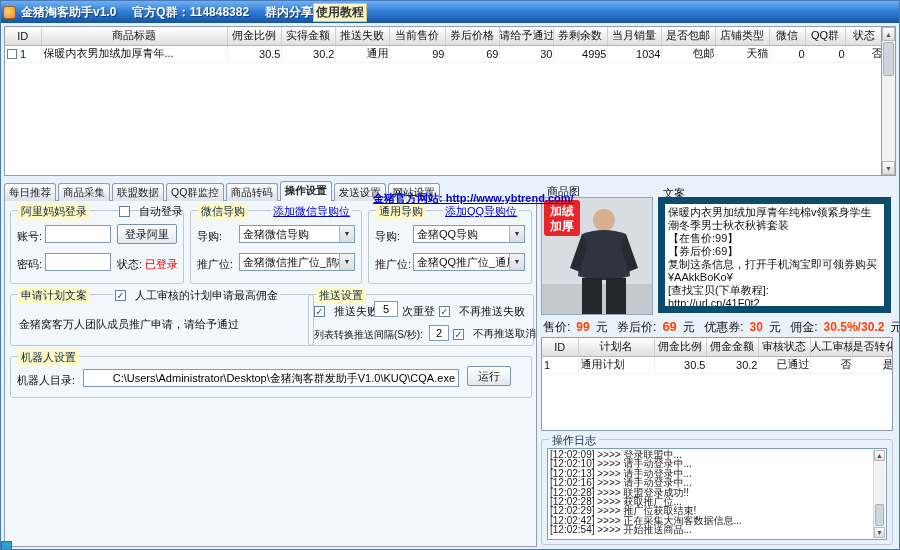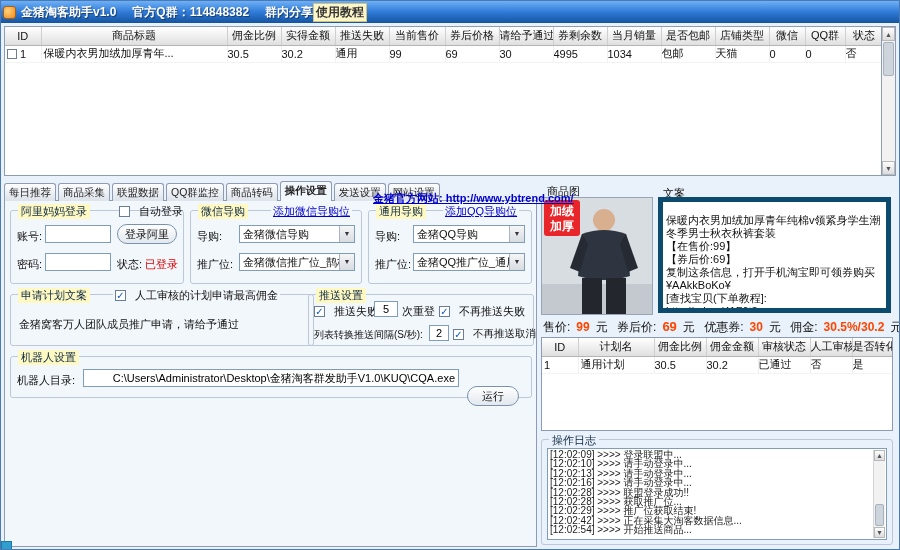--- a/index.html
+++ b/index.html
@@ -13,21 +13,21 @@
     background:radial-gradient(circle at 35% 35%,#ffd27a,#f08a1e)}
   .tb-text{font-weight:bold;font-size:12px;text-shadow:1px 1px 1px rgba(0,0,0,.45)}
   .tb-gap{margin-left:16px}
   .share-hl{background:#fdf6c8;color:#333;padding:0 2px;border:1px solid #cfc37e;text-shadow:none;font-weight:bold}
 
   
   .ptable-wrap{position:absolute;left:3px;top:25px;width:878px;height:150px;background:#fff;border:1px solid #8d9cb2;overflow:hidden}
   table{border-collapse:collapse;table-layout:fixed;width:100%}
   th{height:18px;font-weight:normal;font-size:11px;background:linear-gradient(#ffffff,#ececec 60%,#dfdfdf);
      border-right:1px solid #cfcfcf;border-bottom:1px solid #b5b5b5;overflow:hidden;white-space:nowrap}
-  td{height:17px;font-size:11px;text-align:left;border-right:1px solid #f0f0f0;border-bottom:1px solid #f3f3f3;white-space:nowrap;overflow:hidden}
+  td{height:17px;font-size:11px;text-align:right;border-right:1px solid #f0f0f0;border-bottom:1px solid #f3f3f3;white-space:nowrap;overflow:hidden}
   td.l{text-align:left;padding-left:2px}
   .cbbox{display:inline-block;width:10px;height:10px;border:1px solid #6b7c95;background:#fff;vertical-align:-1px;line-height:9px;font-size:9px;color:#0a58c0;text-align:center}
   .vscroll{position:absolute;right:3px;top:25px;width:15px;height:150px;background:#f2f2f2;border:1px solid #8d9cb2}
   .varrow{height:14px;background:linear-gradient(#fdfdfd,#dcdcdc);border:1px solid #b8b8b8;font-size:7px;color:#555;text-align:center;line-height:13px}
   .varrow.bottom{position:absolute;bottom:0;left:0;right:0}
   .vthumb{position:absolute;left:1px;right:1px;top:15px;height:34px;background:#cdd4dc;border:1px solid #a8b2bd;border-radius:2px}
 
   
   .tabstrip{position:absolute;left:3px;top:180px;height:20px;display:flex;align-items:flex-end;z-index:2}
   .tab{height:18px;line-height:17px;padding:0 4px;font-size:10.5px;background:linear-gradient(#fdfdfd,#dde3ea);
@@ -38,35 +38,35 @@
   
   .lpanel{position:absolute;left:3px;top:199px;width:533px;height:347px;background:#f2f7fc;border:1px solid #8d9cb2}
 
   .group{position:absolute;border:1px solid #bcc7d8;border-radius:3px}
   .legend{position:absolute;top:-7px;left:7px;background:#fef9c3;padding:0 3px;font-size:11px;color:#102a43;white-space:nowrap}
   .legend.on-bg{background:#e9f1fa}
 
   .lbl{position:absolute;font-size:11px;white-space:nowrap}
   .tin{position:absolute;border:1px solid #7f9db9;background:#fff;height:18px;font-size:11px;padding:0 3px;font-family:inherit}
   .btn{position:absolute;border:1px solid #7a93ad;background:linear-gradient(#fefefe,#e2e8ee);height:20px;font-size:11px;
-       border-radius:10px;text-align:center;line-height:18px;padding:0 6px;white-space:nowrap;cursor:default}
+       border-radius:2px;text-align:center;line-height:18px;padding:0 6px;white-space:nowrap;cursor:default}
   .red{color:#e00000}
   .link{color:#0000cd;text-decoration:underline;cursor:pointer}
 
   .cb{position:absolute;display:flex;align-items:center;gap:9px;font-size:11px;white-space:nowrap}
   .cb .cbbox{width:11px;height:11px;line-height:10px;font-size:10px}
 
   .combo{position:absolute;height:18px;border:1px solid #7f9db9;background:#fff;font-size:11px;line-height:16px;padding-left:3px;overflow:hidden;white-space:nowrap}
   .combo .arr{position:absolute;right:0;top:0;width:15px;height:16px;background:linear-gradient(#f5f5f5,#d8dce1);border-left:1px solid #aab4c0;
        text-align:center;font-size:7px;line-height:15px;color:#334}
 
   
   .imgbox{position:absolute;left:540px;top:196px;width:112px;height:118px;border:1px solid #98a5b8;background:#d7dce1;overflow:hidden}
-  .copybox{position:absolute;left:657px;top:196px;width:233px;height:116px;border:5px solid #0c4a6e;background:#fff;
-       padding:12px 3px;font-size:11px;line-height:13px;white-space:pre-wrap;overflow:hidden}
+  .copybox{position:absolute;left:657px;top:196px;width:233px;height:116px;border:7px solid #0c4a6e;background:#fff;
+       padding:2px 3px;font-size:11px;line-height:13px;white-space:pre-wrap;overflow:hidden}
   .priceline{position:absolute;left:542px;top:318px;width:350px;font-size:12px;white-space:nowrap}
   .priceline .v{color:#ff4400;font-weight:bold}
   .priceline .v.big{font-size:13px}
   .priceline .seg{margin-right:6px}
 
   .plantable{position:absolute;left:540px;top:336px;width:352px;height:94px;background:#fff;border:1px solid #8d9cb2;overflow:hidden}
 
   .loggroup{position:absolute;left:540px;top:438px;width:352px;height:106px;border:1px solid #bcc7d8;border-radius:3px}
   .loglist{position:absolute;left:5px;top:8px;width:340px;height:92px;border:1px solid #7f9db9;background:#fff;overflow:hidden;padding:1px 2px}
   .logline{font-size:10px;line-height:9.4px;white-space:nowrap;color:#222}
@@ -240,21 +240,21 @@
   <div class="cb" style="left:452px;top:326px;font-size:10.5px">
     <span class="cbbox">✓</span>
     <span>不再推送取消</span>
   </div>
 
   <div class="group" style="left:9px;top:355px;width:522px;height:42px">
     <span class="legend">机器人设置</span>
   </div>
   <span class="lbl" style="left:16px;top:372px">机器人目录:</span>
   <input class="tin" style="left: 82px; top: 368px; width: 376px; text-align: right;" value="C:\Users\Administrator\Desktop\金猪淘客群发助手V1.0\KUQ\CQA.exe">
-  <div class="btn" style="left:466px;top:385px;width:52px">运行</div>
+  <div class="btn" style="left:466px;top:365px;width:44px">运行</div>
 
   <span class="lbl" style="left:546px;top:183px">商品图</span>
   <span class="lbl" style="left:662px;top:185px">文案</span>
 
   <div class="imgbox">
     <svg width="110" height="116" viewBox="0 0 110 116">
       <rect x="0" y="0" width="110" height="116" fill="#d8dde2"></rect>
       <rect x="0" y="86" width="110" height="30" fill="#c3c9cf"></rect>
       <circle cx="62" cy="22" r="11" fill="#d9b08f"></circle>
       <path d="M40 36 Q62 28 84 36 L88 78 Q62 86 36 78 Z" fill="#2e3440"></path>

